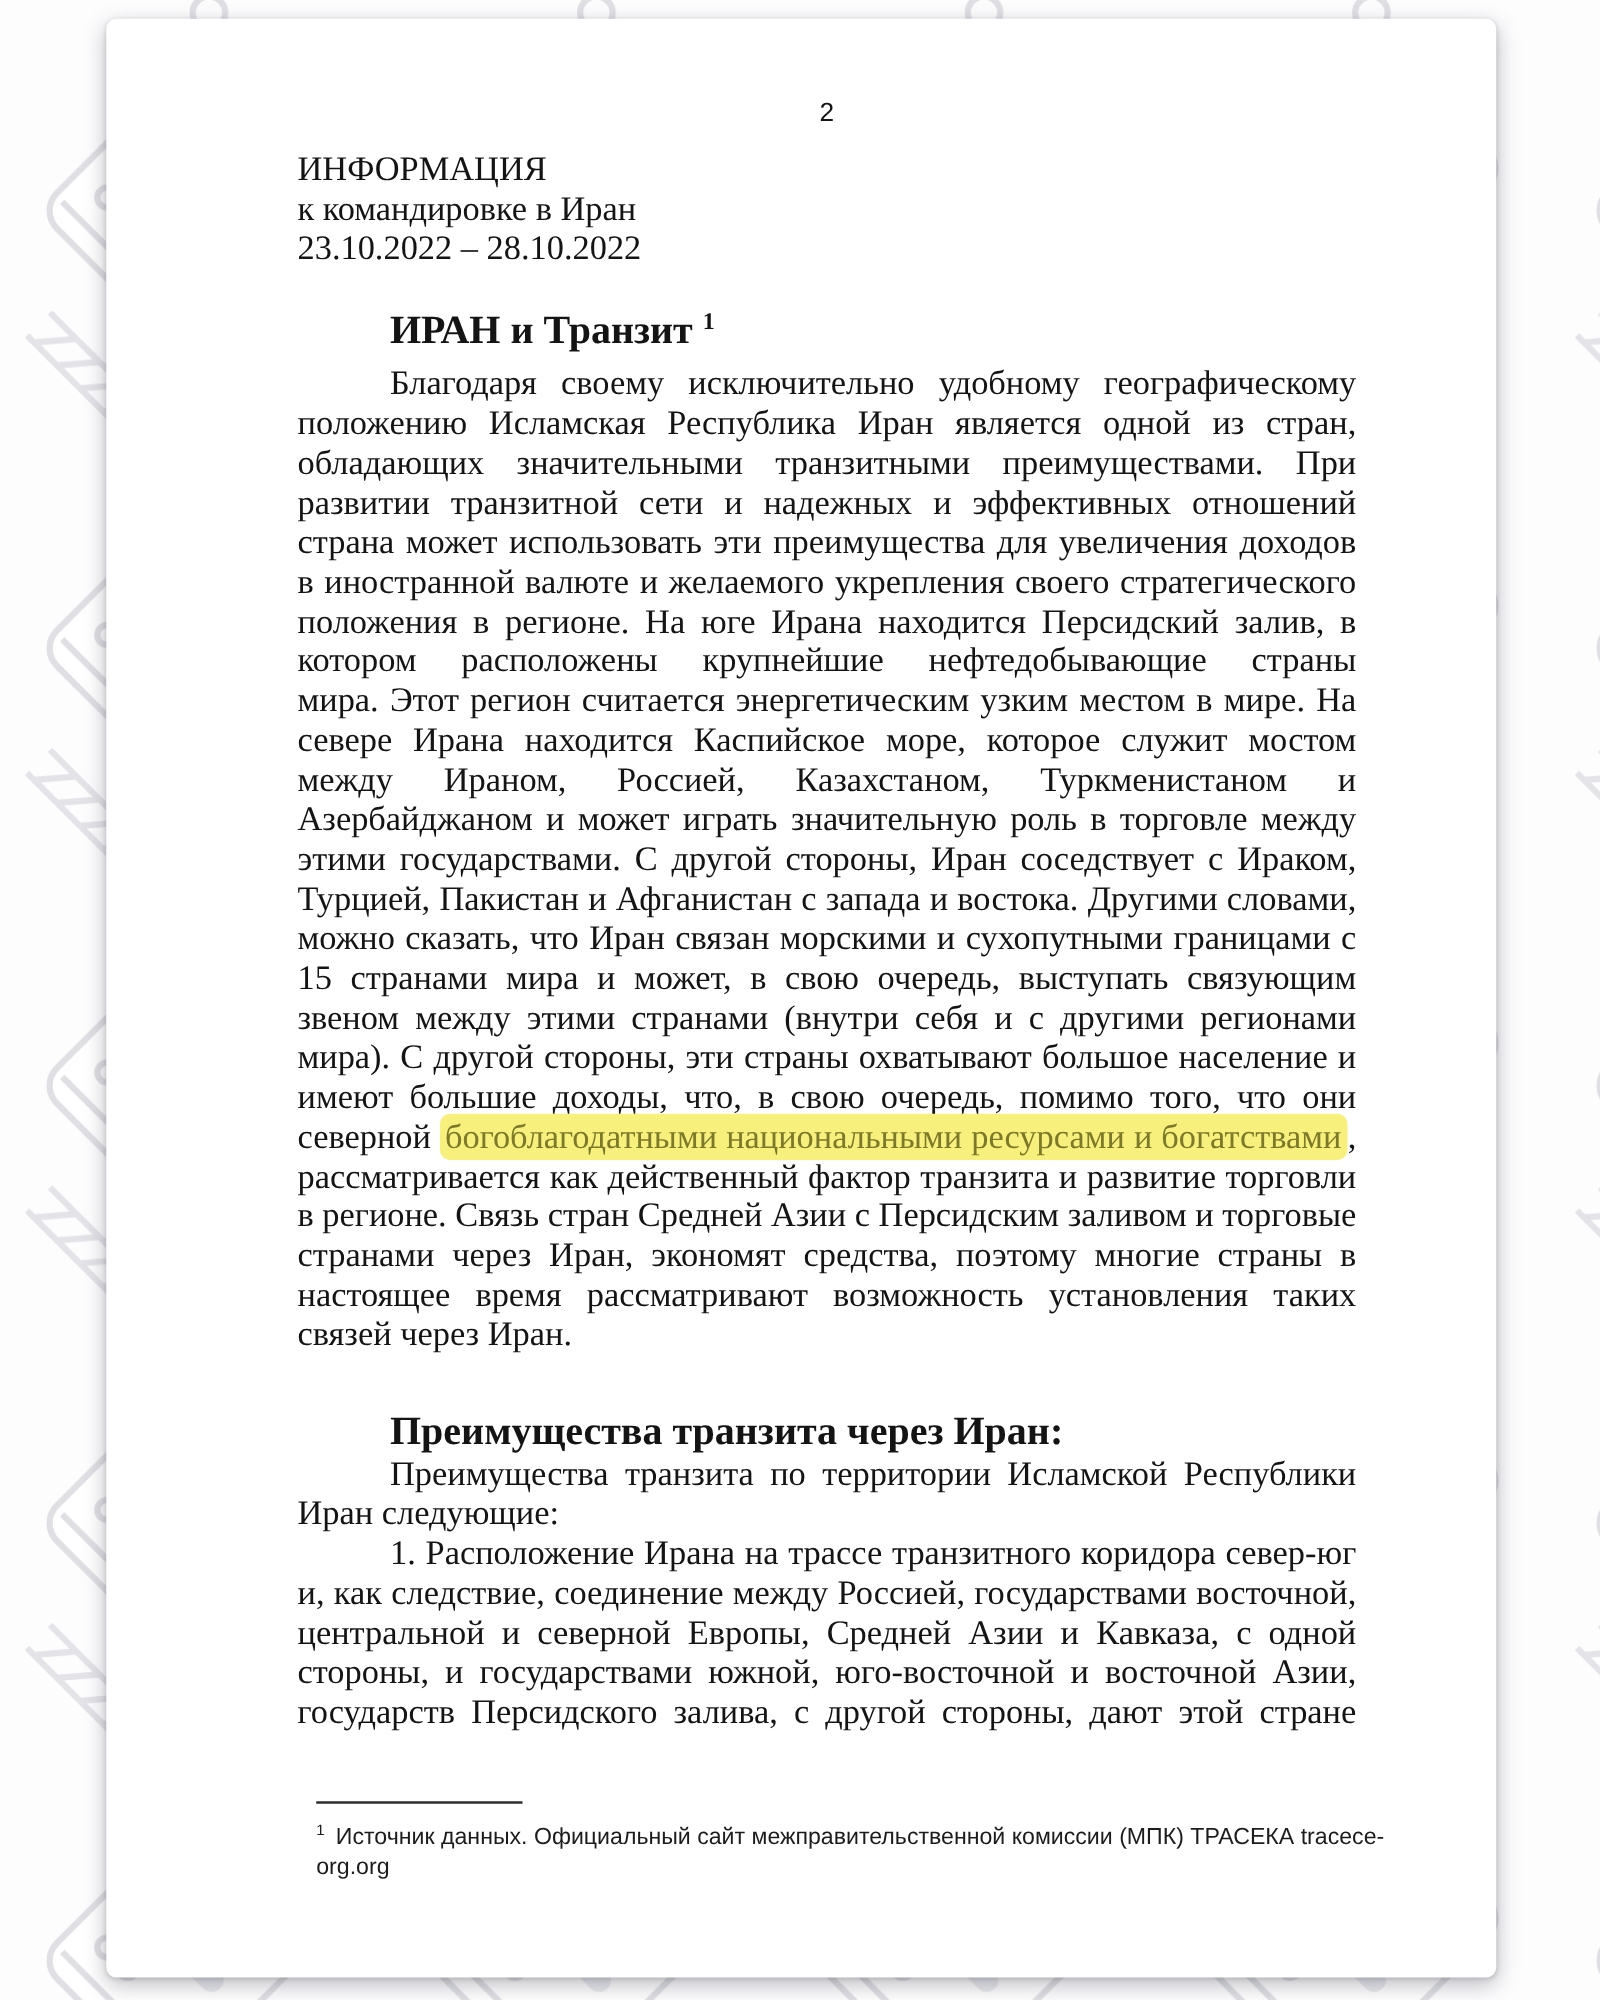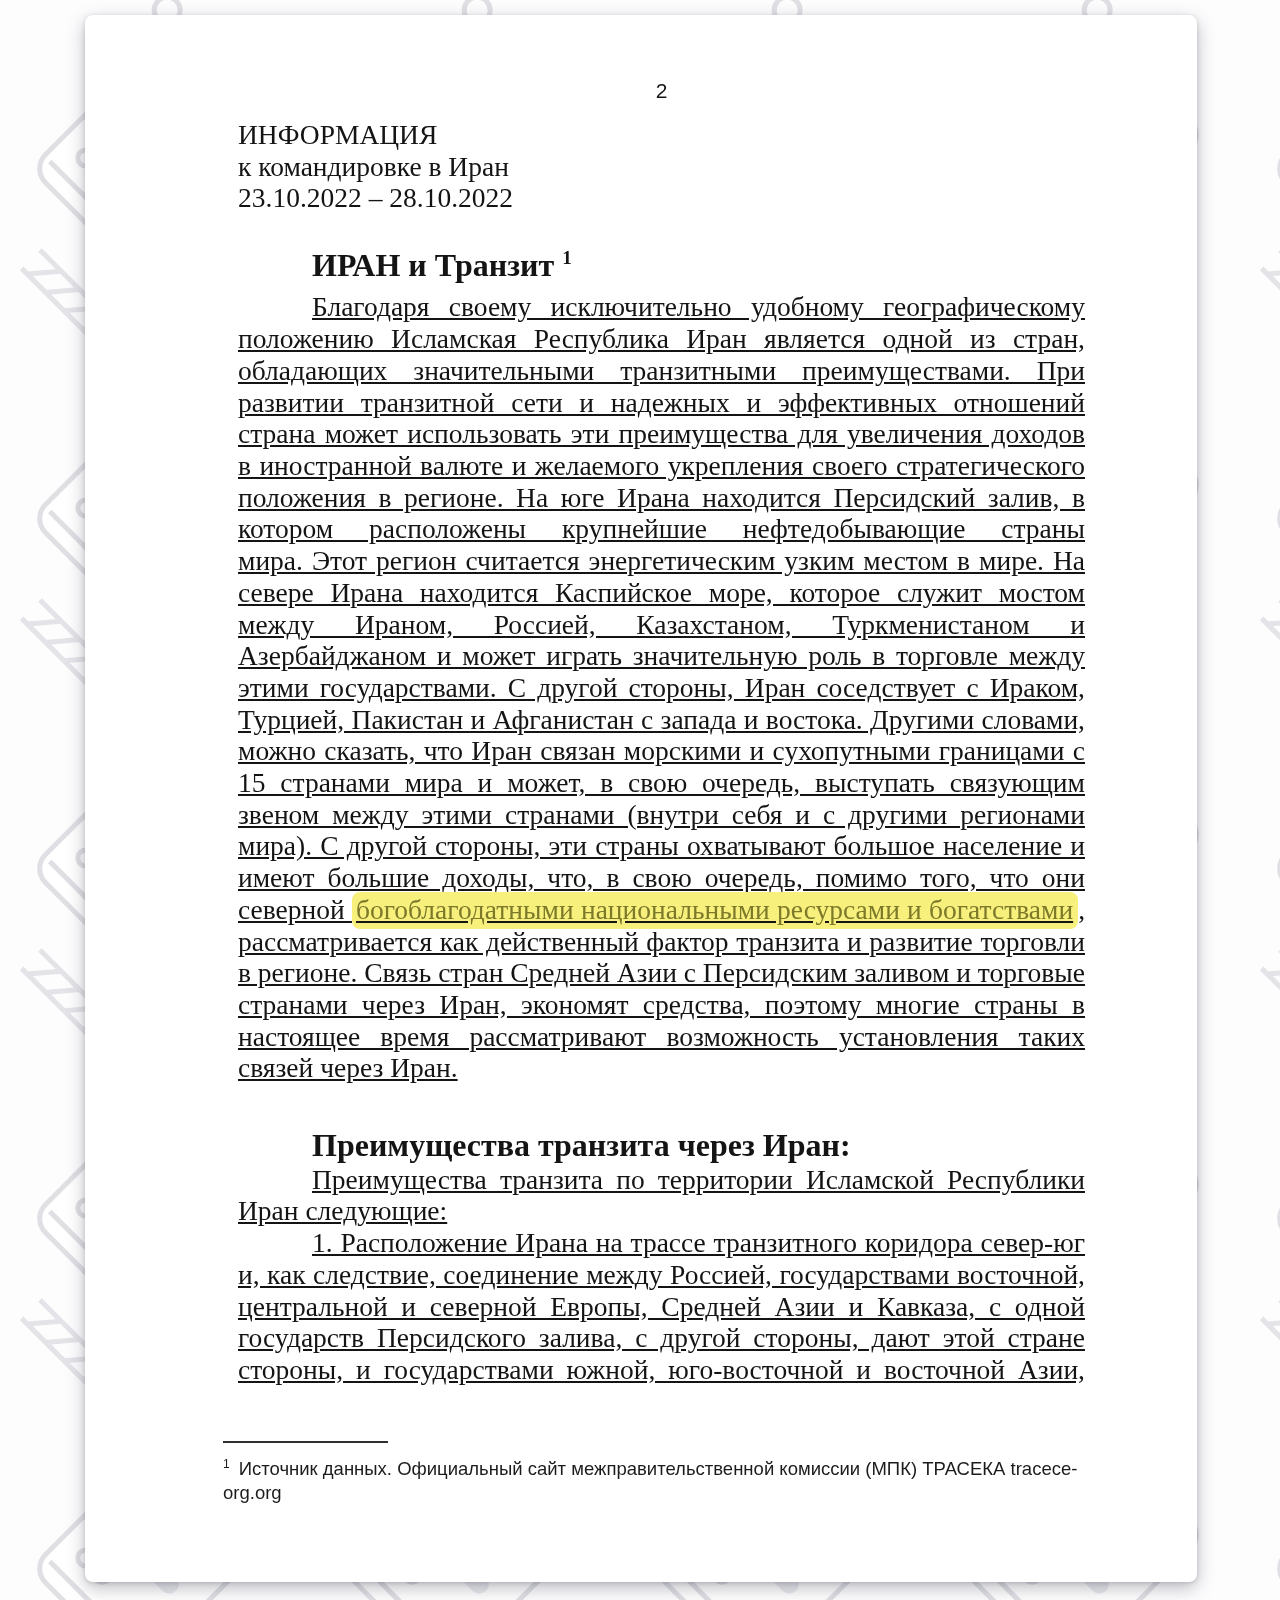--- a/index.html
+++ b/index.html
@@ -36,33 +36,32 @@
   .doc-body{font-size:27.5px;line-height:31.7px;}
   .sec-heading{
     font-weight:bold;font-size:32px;line-height:31.7px;
     padding-left:74px;margin-top:28px;margin-bottom:10px;
   }
   .sec-heading sup{font-size:0.6em;font-weight:bold;}
   .section.sec-gap .sec-heading{margin-top:46px;margin-bottom:2px;}
   .ln{
     text-align:justify;
     text-align-last:justify;
-    text-decoration:underline;
     -moz-text-align-last:justify;
   }
   .ln.ind{text-indent:74px;}
   .ln.end{text-align-last:left;-moz-text-align-last:left;}
   .hl{
     background:var(--hl);
     color:var(--hl-text);
     border-radius:8px;
     padding:2px 5px 4px 4px;
   }
   .footnote{
-    position:absolute;left:138px;top:1426px;width:900px;
+    position:absolute;left:168px;top:1426px;width:900px;
     font-family:"Liberation Sans","DejaVu Sans",sans-serif;
     color:#1c1c1c;
   }
   .footnote-rule{width:165px;height:2px;background:#2e2e2e;margin-bottom:9px;}
   .footnote-line{font-size:18.5px;line-height:24px;}
   .fn-ref{font-size:12px;margin-right:9px;}
 </style>
 </head>
 <body>
 
@@ -133,22 +132,22 @@
           <div class="ln">настоящее время рассматривают возможность установления таких</div>
           <div class="ln end">связей через Иран.</div>
         </div>
         <div class="section sec-gap">
           <div class="sec-heading"><span>Преимущества транзита через Иран:</span></div>
           <div class="ln ind">Преимущества транзита по территории Исламской Республики</div>
           <div class="ln end">Иран следующие:</div>
           <div class="ln ind">1. Расположение Ирана на трассе транзитного коридора север-юг</div>
           <div class="ln">и, как следствие, соединение между Россией, государствами восточной,</div>
           <div class="ln">центральной и северной Европы, Средней Азии и Кавказа, с одной</div>
+          <div class="ln">стороны, и государствами южной, юго-восточной и восточной Азии,</div>
           <div class="ln">государств Персидского залива, с другой стороны, дают этой стране</div>
-          <div class="ln">стороны, и государствами южной, юго-восточной и восточной Азии,</div>
         </div>
       </div>
 
     <div class="footnote">
       <div class="footnote-rule"></div>
       <div class="footnote-line">
         <sup class="fn-ref">1</sup><span>Источник данных. Официальный сайт межправительственной комиссии (МПК) ТРАСЕКА tracece-org.org</span>
       </div>
     </div>
 

